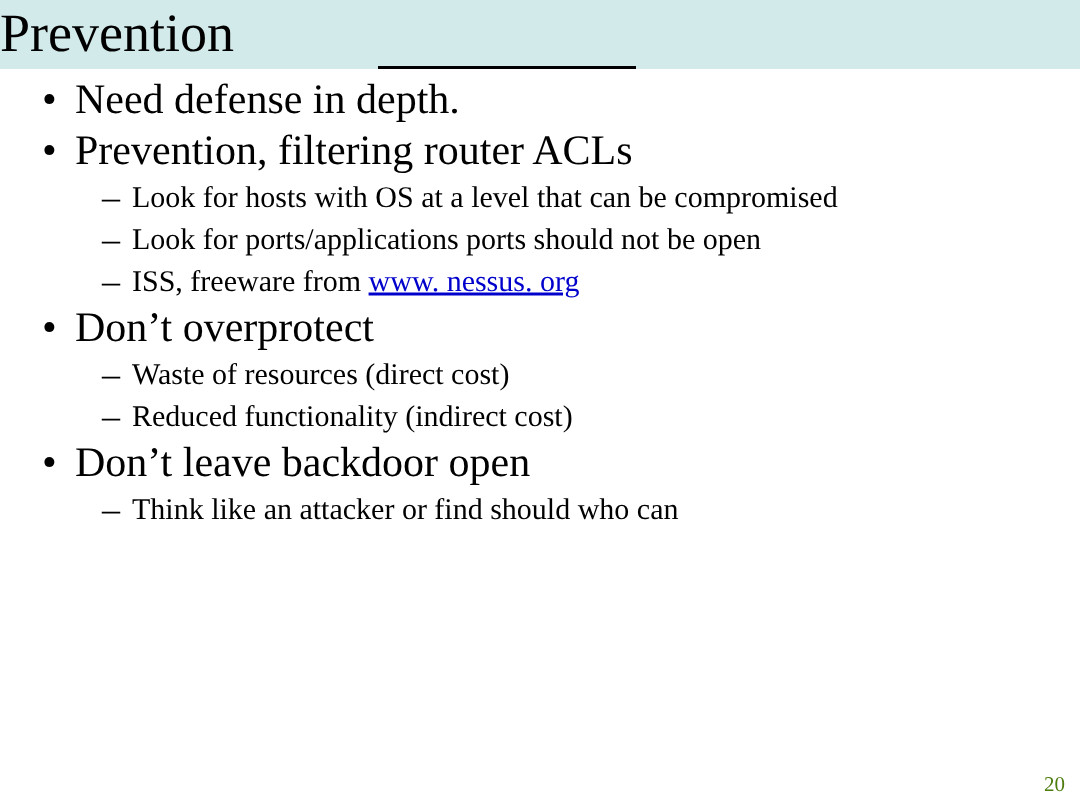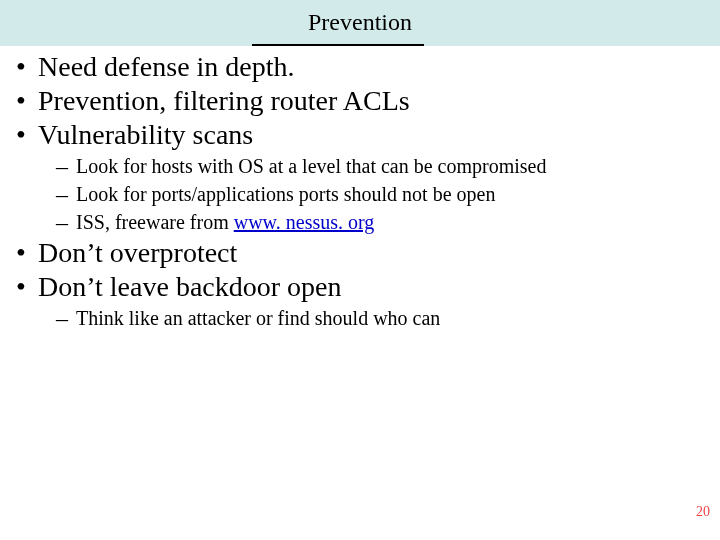--- a/index.html
+++ b/index.html
@@ -24,36 +24,36 @@
     left: 0;
     width: 720px;
     height: 46px;
     background: #d3eaea;
   }
   .title {
     position: absolute;
     top: 2px;
     left: 0;
     width: 720px;
-    text-align: center;
-    font-size: 24px;
+    text-align: left;
+    font-size: 36px;
     line-height: 40px;
   }
   .title-underline {
     position: absolute;
     top: 44px;
     left: 252px;
     width: 172px;
     height: 2px;
     background: #000;
   }
   .body {
     position: absolute;
     top: 50px;
-    left: 8px;
+    left: 20px;
     width: 700px;
   }
   .b1 {
     font-size: 28px;
     line-height: 34px;
     padding-left: 30px;
     position: relative;
   }
   .b1::before {
     content: "•";
@@ -74,24 +74,24 @@
     left: 48px;
     top: 0;
     font-size: 24px;
   }
   .link {
     color: #0000cc;
     text-decoration: underline;
   }
   .pagenum {
     position: absolute;
-    bottom: 20px;
+    bottom: 8px;
     right: 10px;
     font-size: 14px;
-    color: #ef4444;
+    color: #4d7c0f;
   }
 </style>
 </head>
 <body>
 
 <div class="slide">
 
   <div class="title-band"></div>
   <div class="title">Prevention</div>
   <div class="title-underline"></div>
@@ -99,41 +99,44 @@
   <div class="body">
 
     <div class="b1">
       <span>Need defense in depth.</span>
     </div>
 
     <div class="b1">
       <span>Prevention, filtering router ACLs</span>
     </div>
 
-    <div class="b1">
-      <span>Vulnerability scans</span>
-    </div>
 
     <div class="b2">
       <span>Look for hosts with OS at a level that can be compromised</span>
     </div>
 
     <div class="b2">
       <span>Look for ports/applications ports should not be open</span>
     </div>
 
     <div class="b2">
       <span>ISS, freeware from </span><span class="link">www. nessus. org</span>
     </div>
 
     <div class="b1">
       <span>Don’t overprotect</span>
     </div>
 
+    <div class="b2">
+      <span>Waste of resources (direct cost)</span>
+    </div>
 
+    <div class="b2">
+      <span>Reduced functionality (indirect cost)</span>
+    </div>
 
     <div class="b1">
       <span>Don’t leave backdoor open</span>
     </div>
 
     <div class="b2">
       <span>Think like an attacker or find should who can</span>
     </div>
 
   </div>

